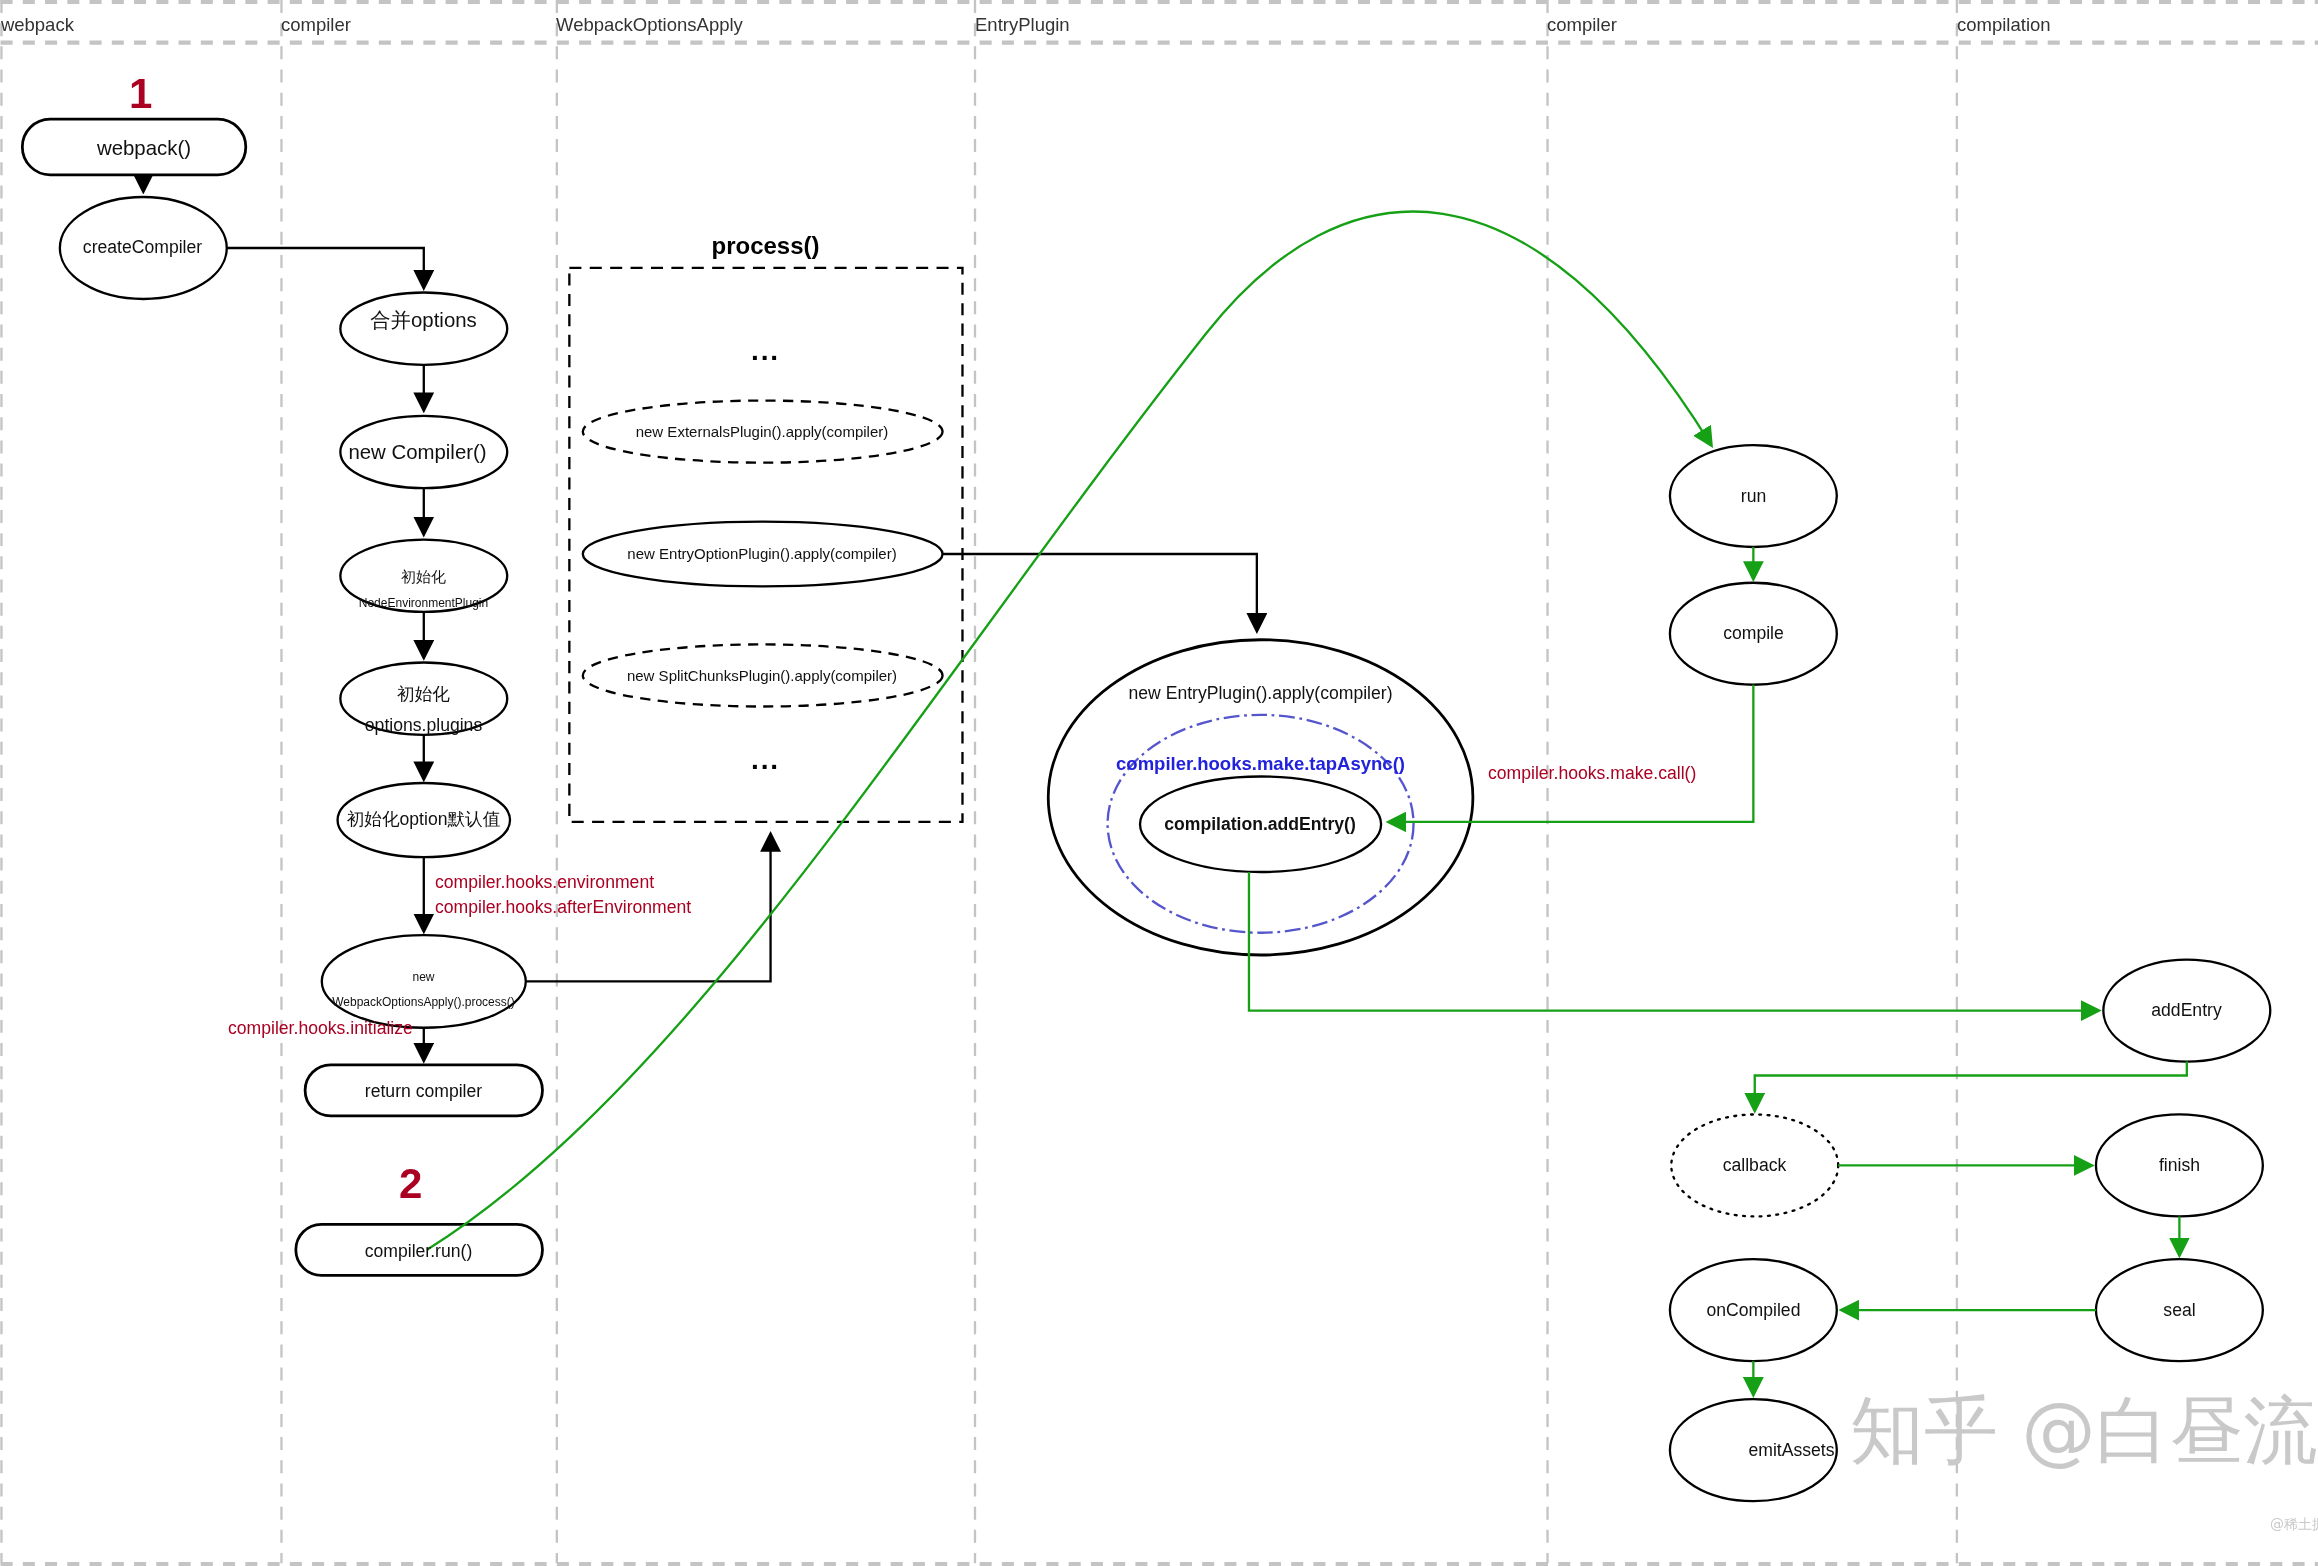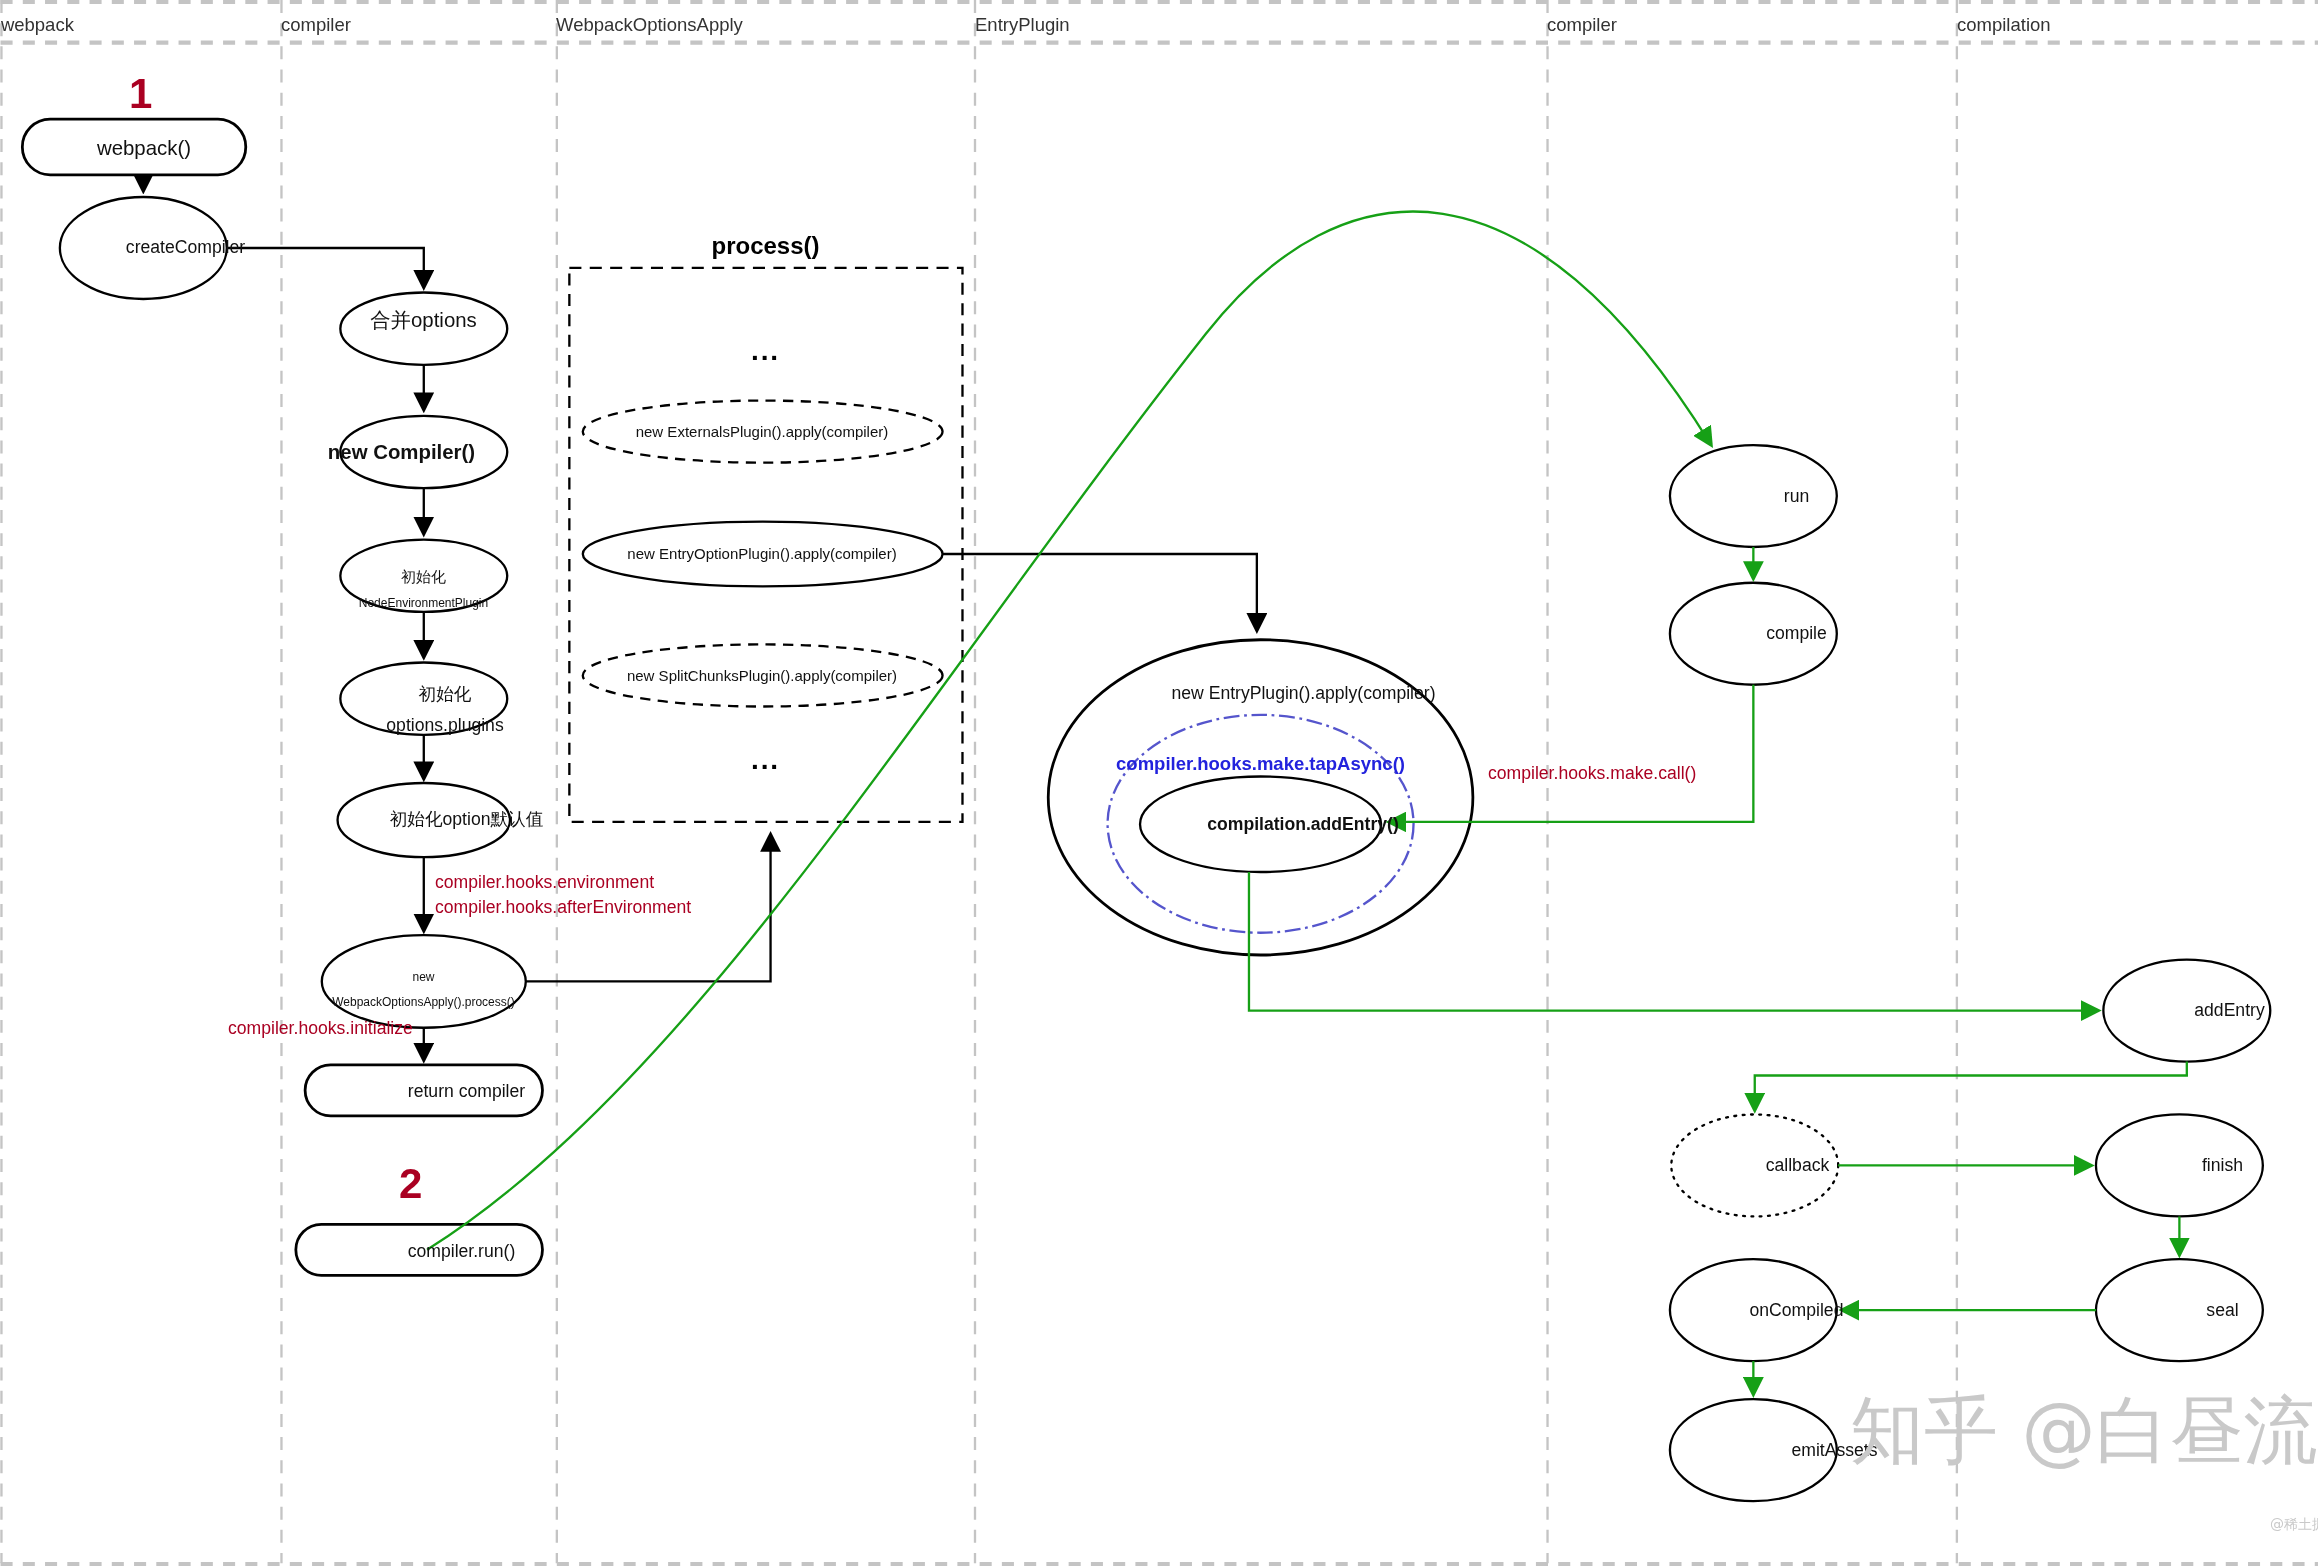--- a/index.html
+++ b/index.html
@@ -31,21 +31,21 @@
   }
   .node-label {
     position: absolute;
     text-align: center;
     color: #111111;
     pointer-events: none;
     white-space: pre-line;
     line-height: 1.25;
   }
   .lbl-lg { font-size: 20.4px; }
-  .lbl-md { font-size: 17.6px; margin-left: 43px; }
+  .lbl-md { font-size: 17.6px; }
   .lbl-sm { font-size: 15px; }
   .lbl-xs { font-size: 12px; }
   .annot {
     position: absolute;
     color: #AA0022;
     font-size: 17.6px;
     white-space: nowrap;
     font-family: "Liberation Sans", "DejaVu Sans", sans-serif;
   }
   .annot-blue {
@@ -206,21 +206,21 @@
 
   <div class="step-num" style="left:129px; top:70px;">1</div>
   <div class="step-num" style="left:399px; top:1160px;">2</div>
 
   <div class="node-label lbl-lg" style="left:22px; top:136px; width:244px;">webpack()</div>
 
   <div class="node-label lbl-md" style="left:59px; top:237px; width:167px;">createCompiler</div>
 
   <div class="node-label lbl-lg" style="left:340px; top:308px; width:167px;">合并options</div>
 
-  <div class="node-label lbl-lg" style="left:324px; top:440px; width:155px;font-weight:bold;">new Compiler()</div>
+  <div class="node-label lbl-lg" style="left:340px; top:440px; width:155px;">new Compiler()</div>
 
   <div class="node-label" style="left:331px; top:559px; width:185px;">
     <div class="lbl-sm">初始化</div>
     <div class="lbl-xs">NodeEnvironmentPlugin</div>
   </div>
 
   <div class="node-label" style="left:340px; top:675px; width:167px;">
     <div class="lbl-md">初始化</div>
     <div class="lbl-md">options.plugins</div>
   </div>

